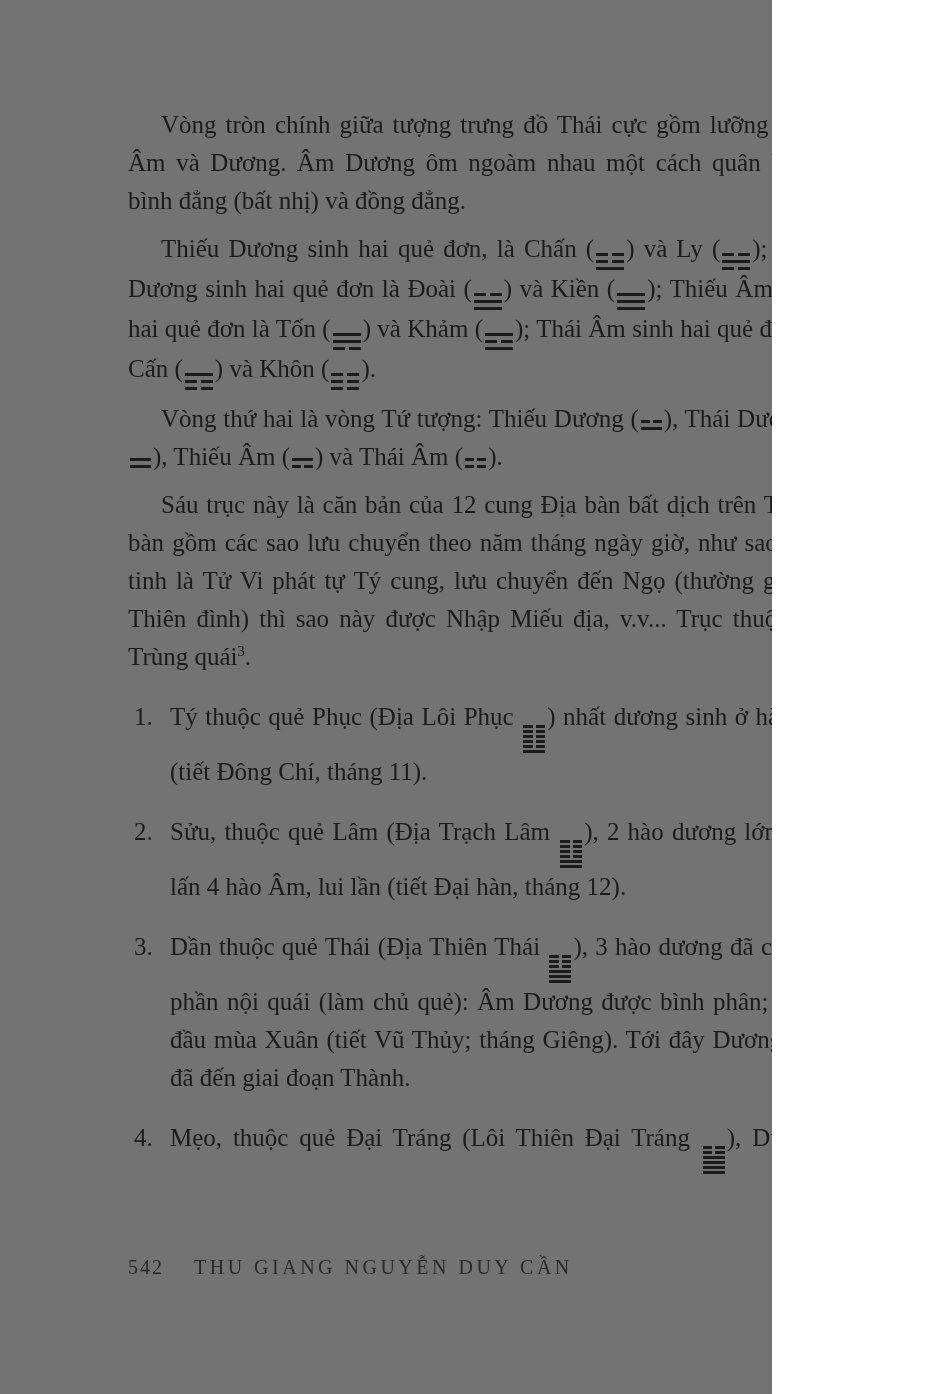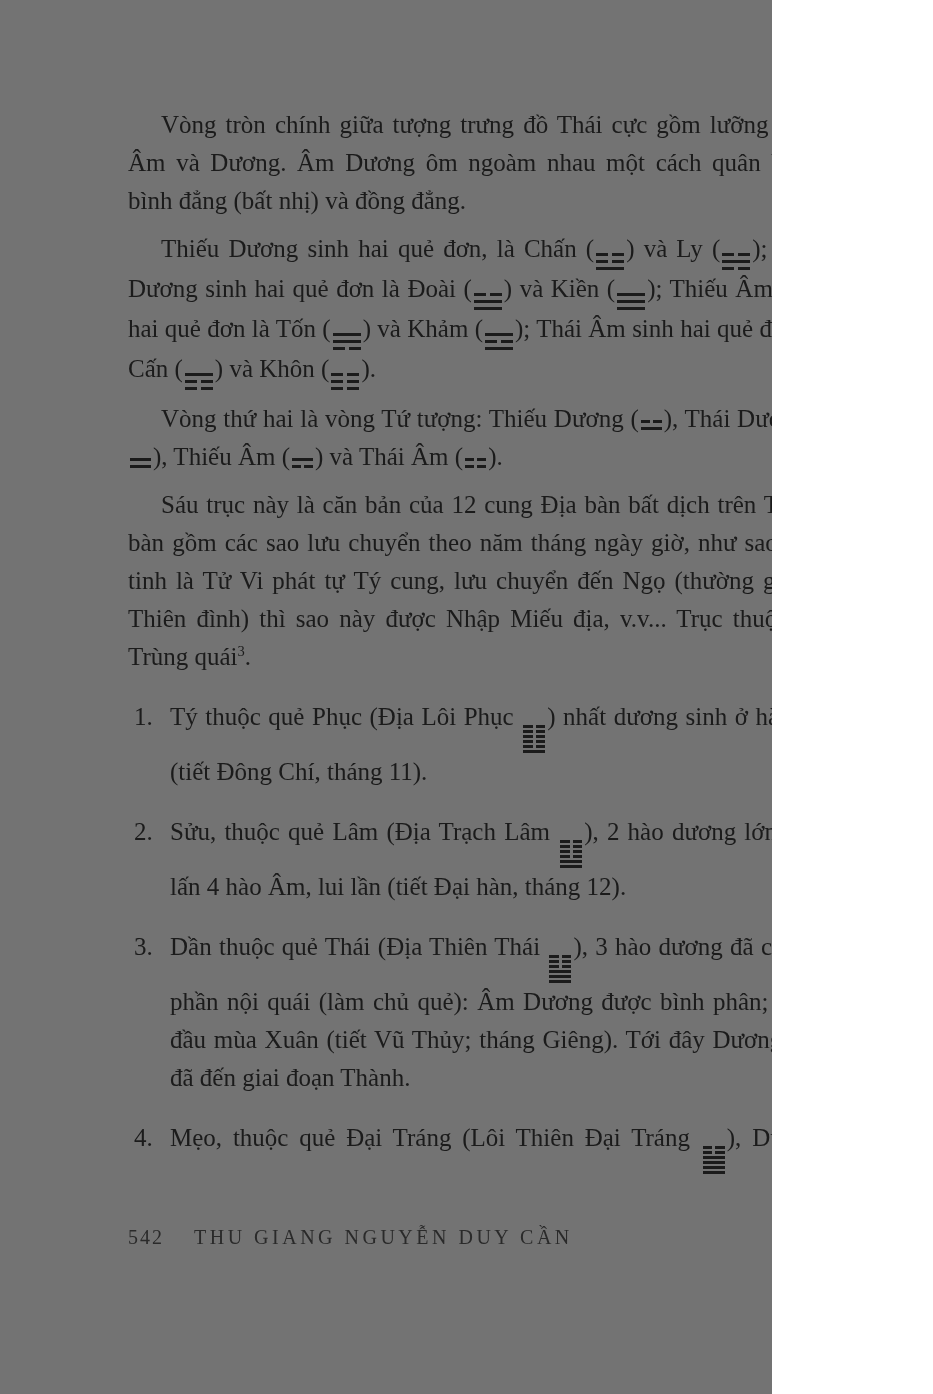--- a/index.html
+++ b/index.html
@@ -63,21 +63,21 @@
   .yi .b.full { width: 100%; }
   .yi .b.half { width: 43%; }
   .yi2 { width: 21px; height: 10px; vertical-align: 4px; }
   .yi2 .r { height: 3px; }
   .yi3 { width: 28px; height: 17px; vertical-align: 1px; }
   .yi3 .r { height: 3px; }
   .yi6 { width: 22px; height: 28px; vertical-align: -3px; }
   .yi6 .r { height: 3px; }
   .footer {
     position: absolute;
-    top: 1226px;
+    top: 1256px;
     left: 128px;
     width: 694px;
     font-size: 20px;
     color: #2a2a2a;
     white-space: nowrap;
   }
   .footer .pageno { letter-spacing: 2px; margin-right: 30px; }
   .footer .running { letter-spacing: 3.5px; }
 </style>
 </head>

